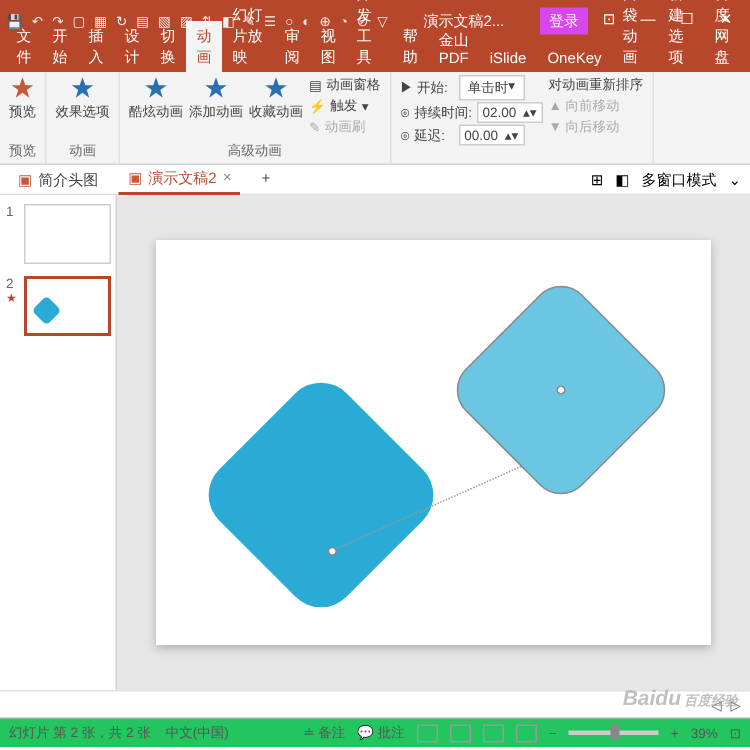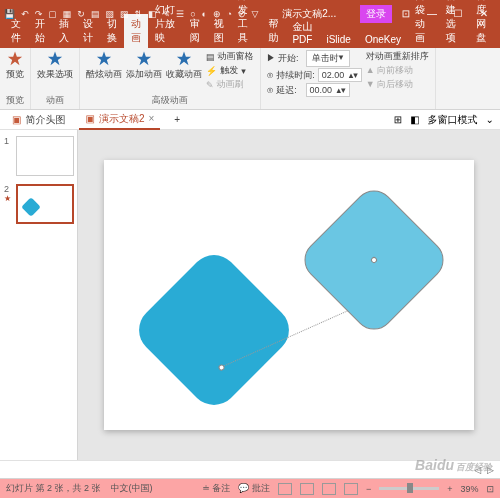--- a/index.html
+++ b/index.html
@@ -39,21 +39,21 @@
 .thumb.active .thumb-slide { border: 2px solid #b7472a; }
 .diamond-sm { position: absolute; width: 14px; height: 14px; background: #29abd5; border-radius: 3px; transform: rotate(45deg); left: 6px; top: 14px; }
 .canvas-area { flex: 1; position: relative; display: flex; align-items: center; justify-content: center; }
 .slide-canvas { width: 370px; height: 270px; background: #fff; box-shadow: 0 2px 6px rgba(0,0,0,0.25); position: relative; }
 .shape1 { position: absolute; width: 120px; height: 120px; background: #29abd5; border-radius: 24px; transform: rotate(45deg); left: 50px; top: 110px; }
 .shape2 { position: absolute; width: 110px; height: 110px; background: #6ac6e3; border-radius: 20px; transform: rotate(45deg); left: 215px; top: 45px; border: 1px solid #888; }
 .handle { position: absolute; width: 6px; height: 6px; background: #fff; border: 1px solid #888; border-radius: 50%; }
 .motion-path { position: absolute; border-top: 1px dotted #999; width: 170px; left: 110px; top: 172px; transform: rotate(-24deg); }
 .anim-tag { position: absolute; left: 88px; top: 208px; width: 14px; height: 14px; background: #f8d7cc; border: 1px solid #d89076; font-size: 9px; text-align: center; line-height: 12px; color: #a04020; }
 .rightbar { height: 18px; background: #fff; border-top: 1px solid #e1e1e1; display: flex; align-items: center; justify-content: flex-end; padding: 0 6px; gap: 6px; font-size: 9px; color: #666; }
-.statusbar { height: 20px; background: #fca5a5; border-top: 1px solid #d4d4d4; display: flex; align-items: center; justify-content: space-between; padding: 0 6px; font-size: 9px; color: #555; }
+.statusbar { height: 20px; background: #22c55e; border-top: 1px solid #d4d4d4; display: flex; align-items: center; justify-content: space-between; padding: 0 6px; font-size: 9px; color: #555; }
 .statusbar .right { display: flex; gap: 8px; align-items: center; }
 .zoom-slider { width: 60px; height: 3px; background: #ccc; position: relative; }
 .zoom-slider .knob { position: absolute; width: 6px; height: 10px; background: #888; top: -4px; left: 28px; }
 .viewbtn { width: 14px; height: 12px; border: 1px solid #999; }
 .disabled { color: #aaa; }
 .watermark { position: absolute; right: 8px; bottom: 26px; font-size: 14px; color: rgba(150,150,150,0.6); font-style: italic; font-weight: bold; }
 .watermark-sub { font-size: 9px; margin-left: 2px; }
 </style>
 </head>
 <body>

